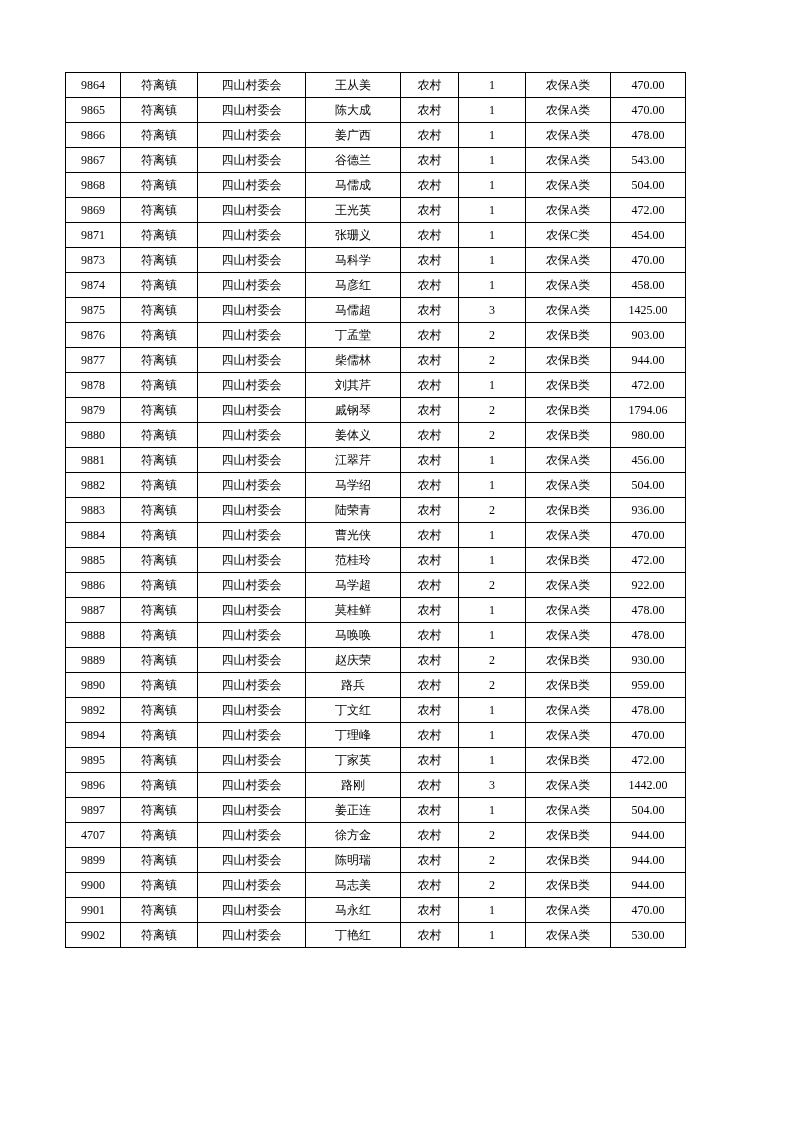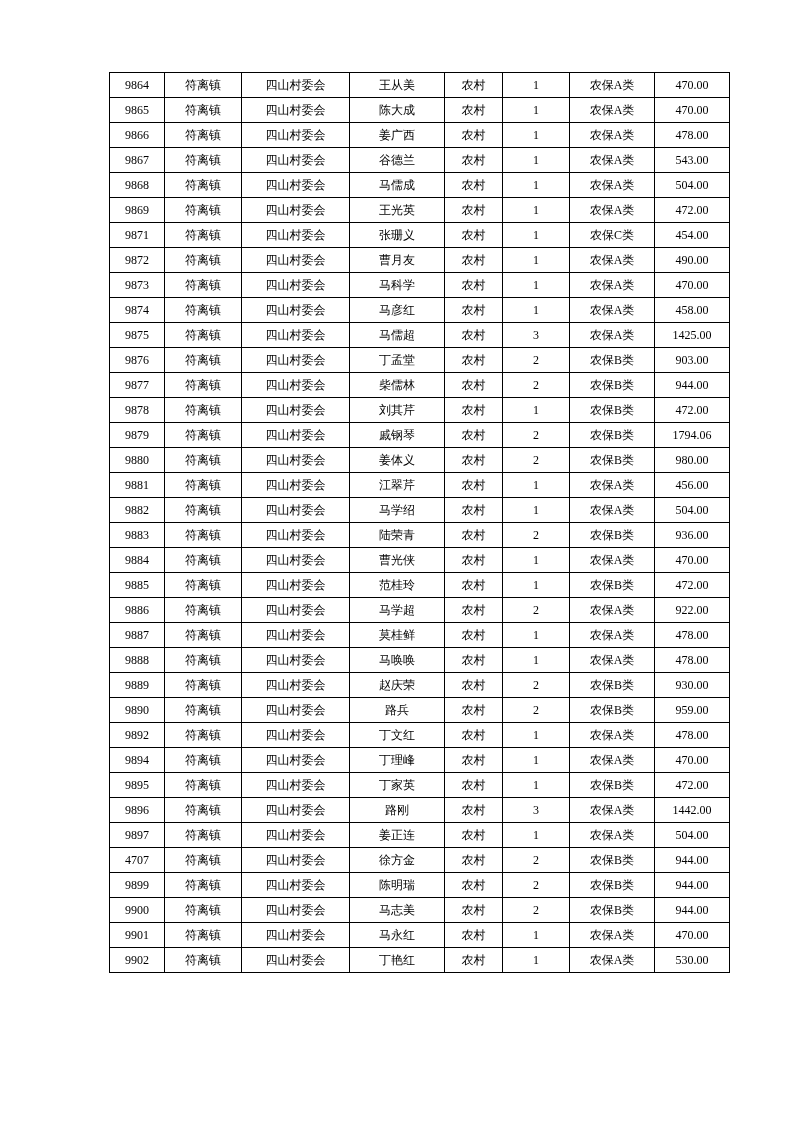--- a/index.html
+++ b/index.html
@@ -16,21 +16,20 @@
     font-family: "Liberation Serif", "DejaVu Serif", serif;
     color: #000000;
   }
   table.roster {
     position: absolute;
     left: 65px;
     top: 72px;
     border-collapse: collapse;
     table-layout: fixed;
     width: 620px;
-    margin-left: 44px;
   }
   table.roster td {
     border: 1px solid #000000;
     height: 24px;
     padding: 0 2px;
     text-align: center;
     vertical-align: middle;
     font-size: 12px;
     line-height: 1;
     white-space: nowrap;
@@ -125,30 +124,20 @@
           <td>9871</td>
           <td>符离镇</td>
           <td>四山村委会</td>
           <td>张珊义</td>
           <td>农村</td>
           <td>1</td>
           <td>农保C类</td>
           <td>454.00</td>
         </tr>
         <tr>
-          <td>9872</td>
-          <td>符离镇</td>
-          <td>四山村委会</td>
-          <td>曹月友</td>
-          <td>农村</td>
-          <td>1</td>
-          <td>农保A类</td>
-          <td>490.00</td>
-        </tr>
-        <tr>
           <td>9873</td>
           <td>符离镇</td>
           <td>四山村委会</td>
           <td>马科学</td>
           <td>农村</td>
           <td>1</td>
           <td>农保A类</td>
           <td>470.00</td>
         </tr>
         <tr>

